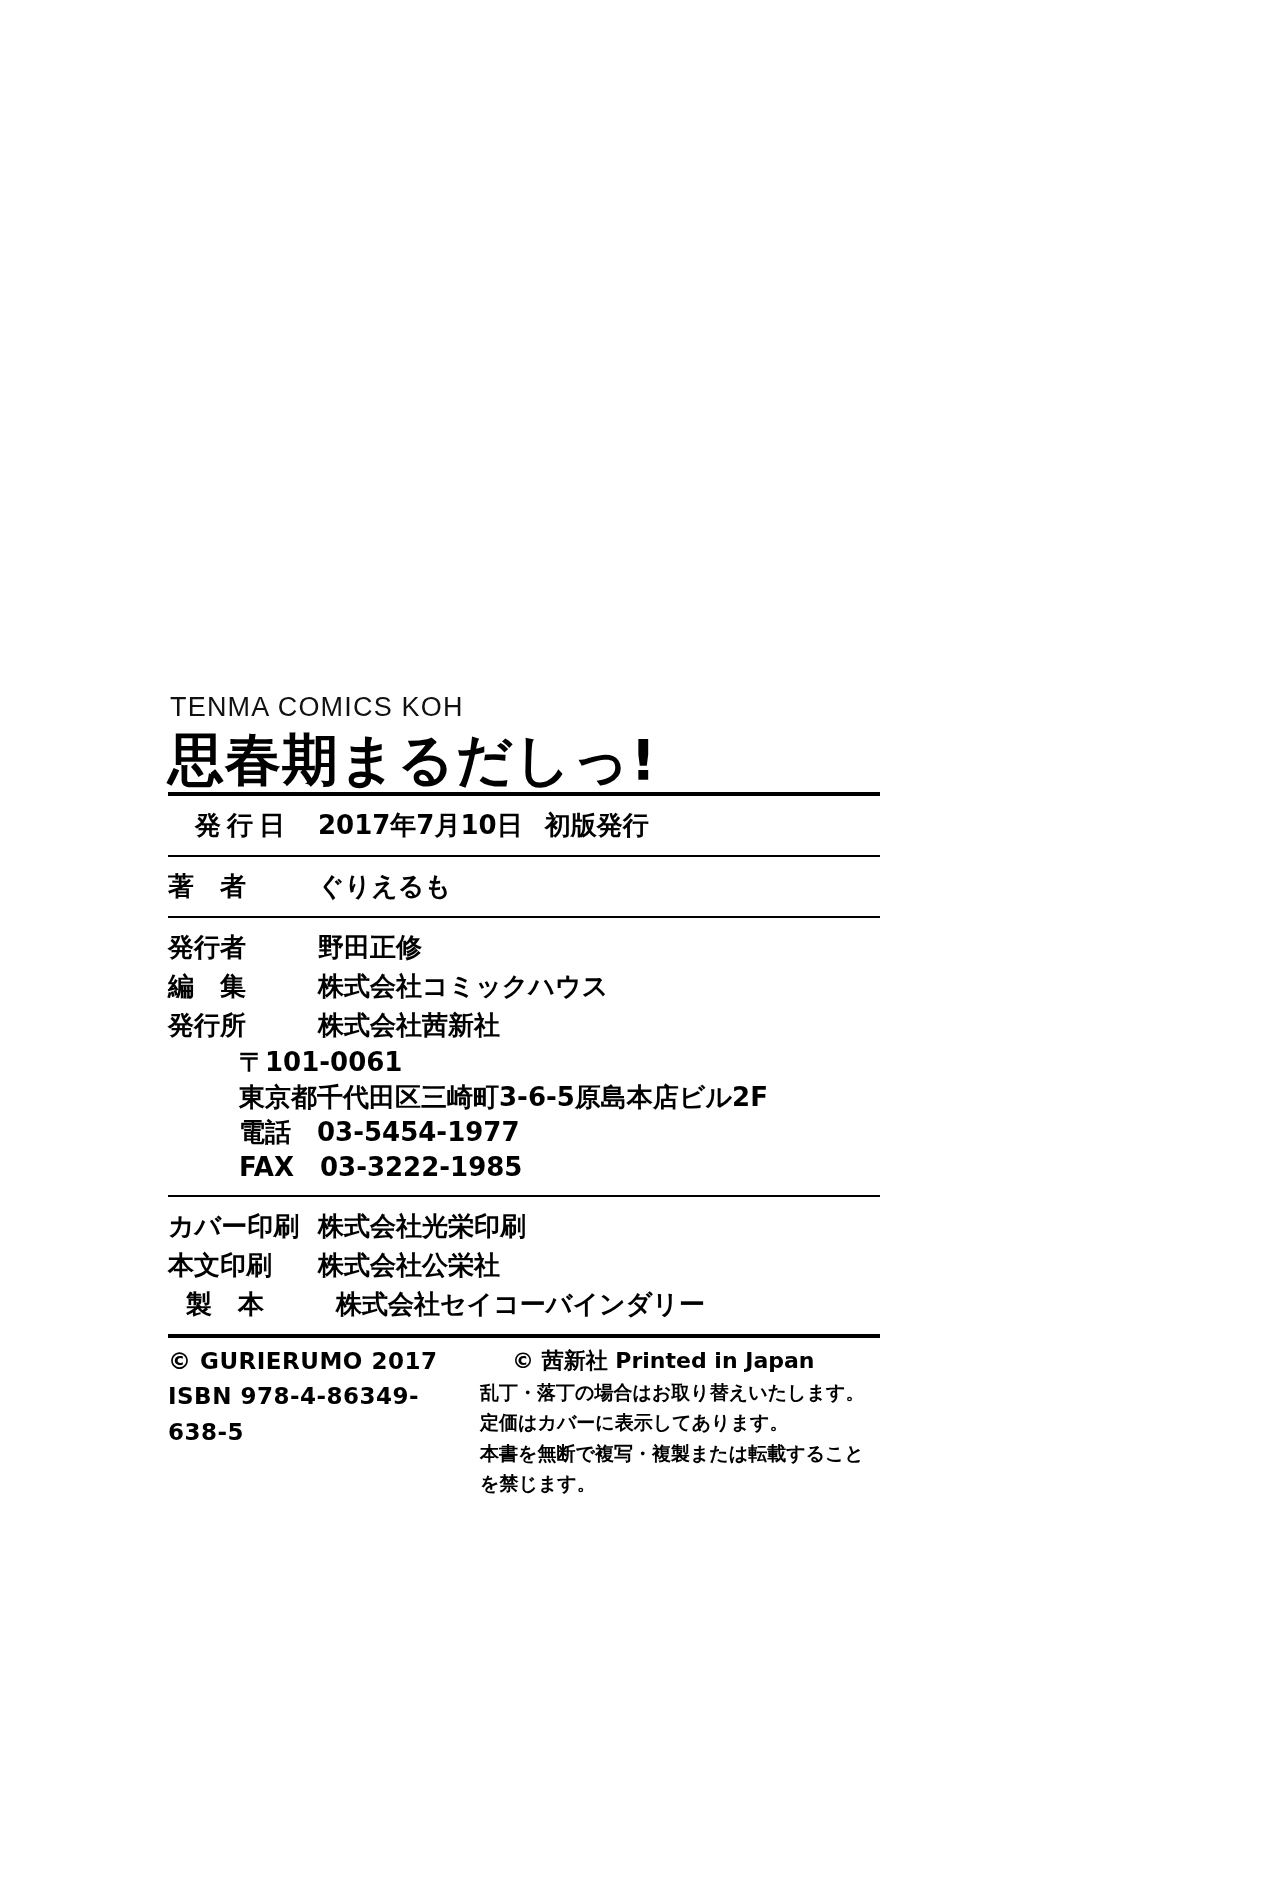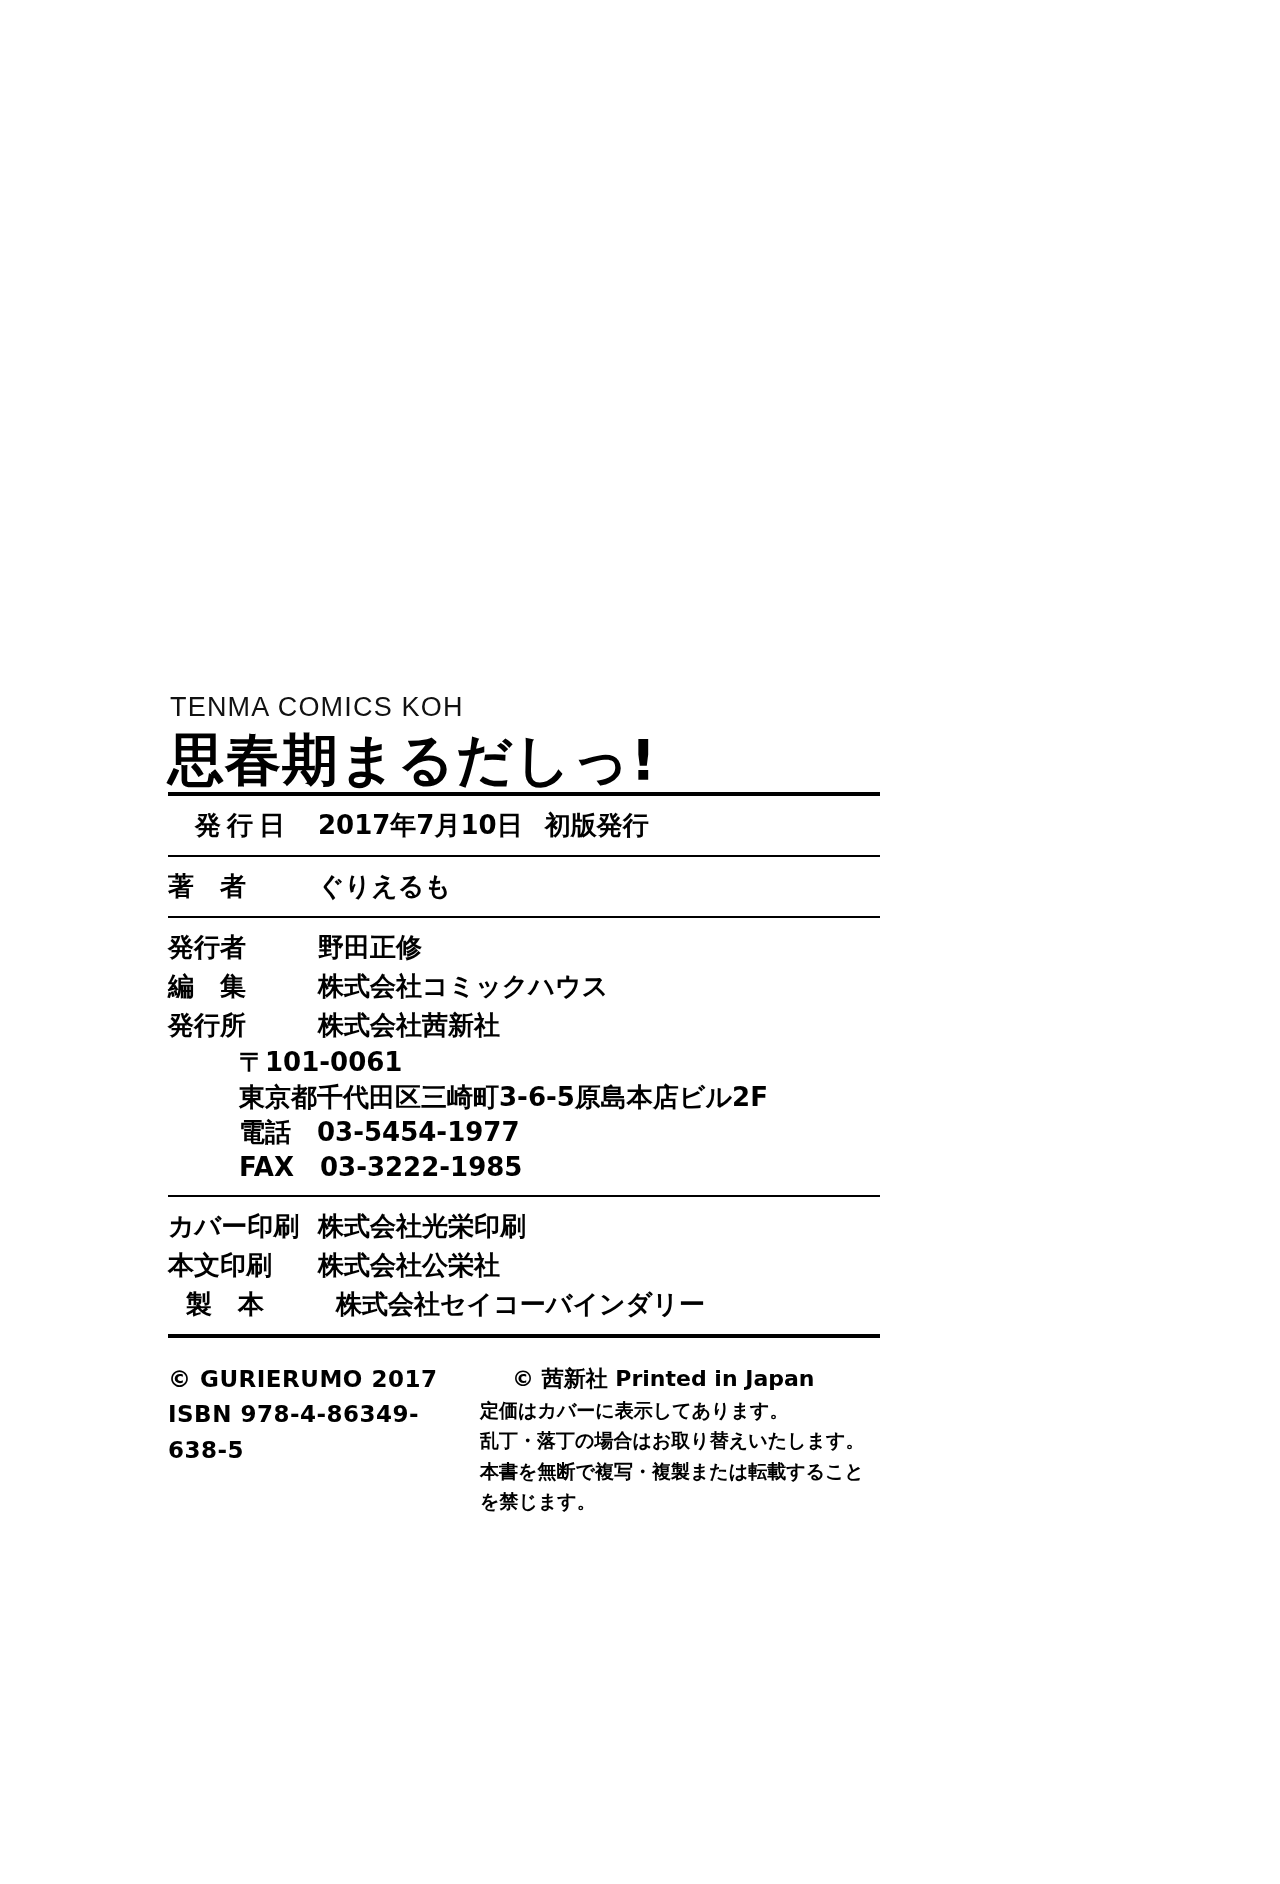--- a/index.html
+++ b/index.html
@@ -76,21 +76,21 @@
     font-family: "DejaVu Sans", "Liberation Sans", sans-serif;
   }
   .val.indent {
     margin-left: 71px;
   }
 
   .date-val .d1 { margin-right: 22px; }
 
   .footer {
     display: flex;
-    padding-top: 24px;
+    padding-top: 6px;
     font-family: "DejaVu Sans", "Liberation Sans", sans-serif;
   }
   .footer-left {
     width: 300px;
     flex: 0 0 300px;
   }
   .footer-left div {
     font-size: 23px;
     font-weight: bold;
     letter-spacing: 0.5px;
@@ -180,19 +180,19 @@
 
   <div class="rule-thick"></div>
 
   <div class="footer">
     <div class="footer-left">
       <div>© GURIERUMO 2017</div>
       <div>ISBN 978-4-86349-638-5</div>
     </div>
     <div class="footer-right">
       <div class="printed">© 茜新社 Printed in Japan</div>
+      <div class="note">乱丁・落丁の場合はお取り替えいたします。</div>
       <div class="note">定価はカバーに表示してあります。</div>
-      <div class="note">乱丁・落丁の場合はお取り替えいたします。</div>
       <div class="note">本書を無断で複写・複製または転載することを禁じます。</div>
     </div>
   </div>
 
 </div>
 
 </body></html>

